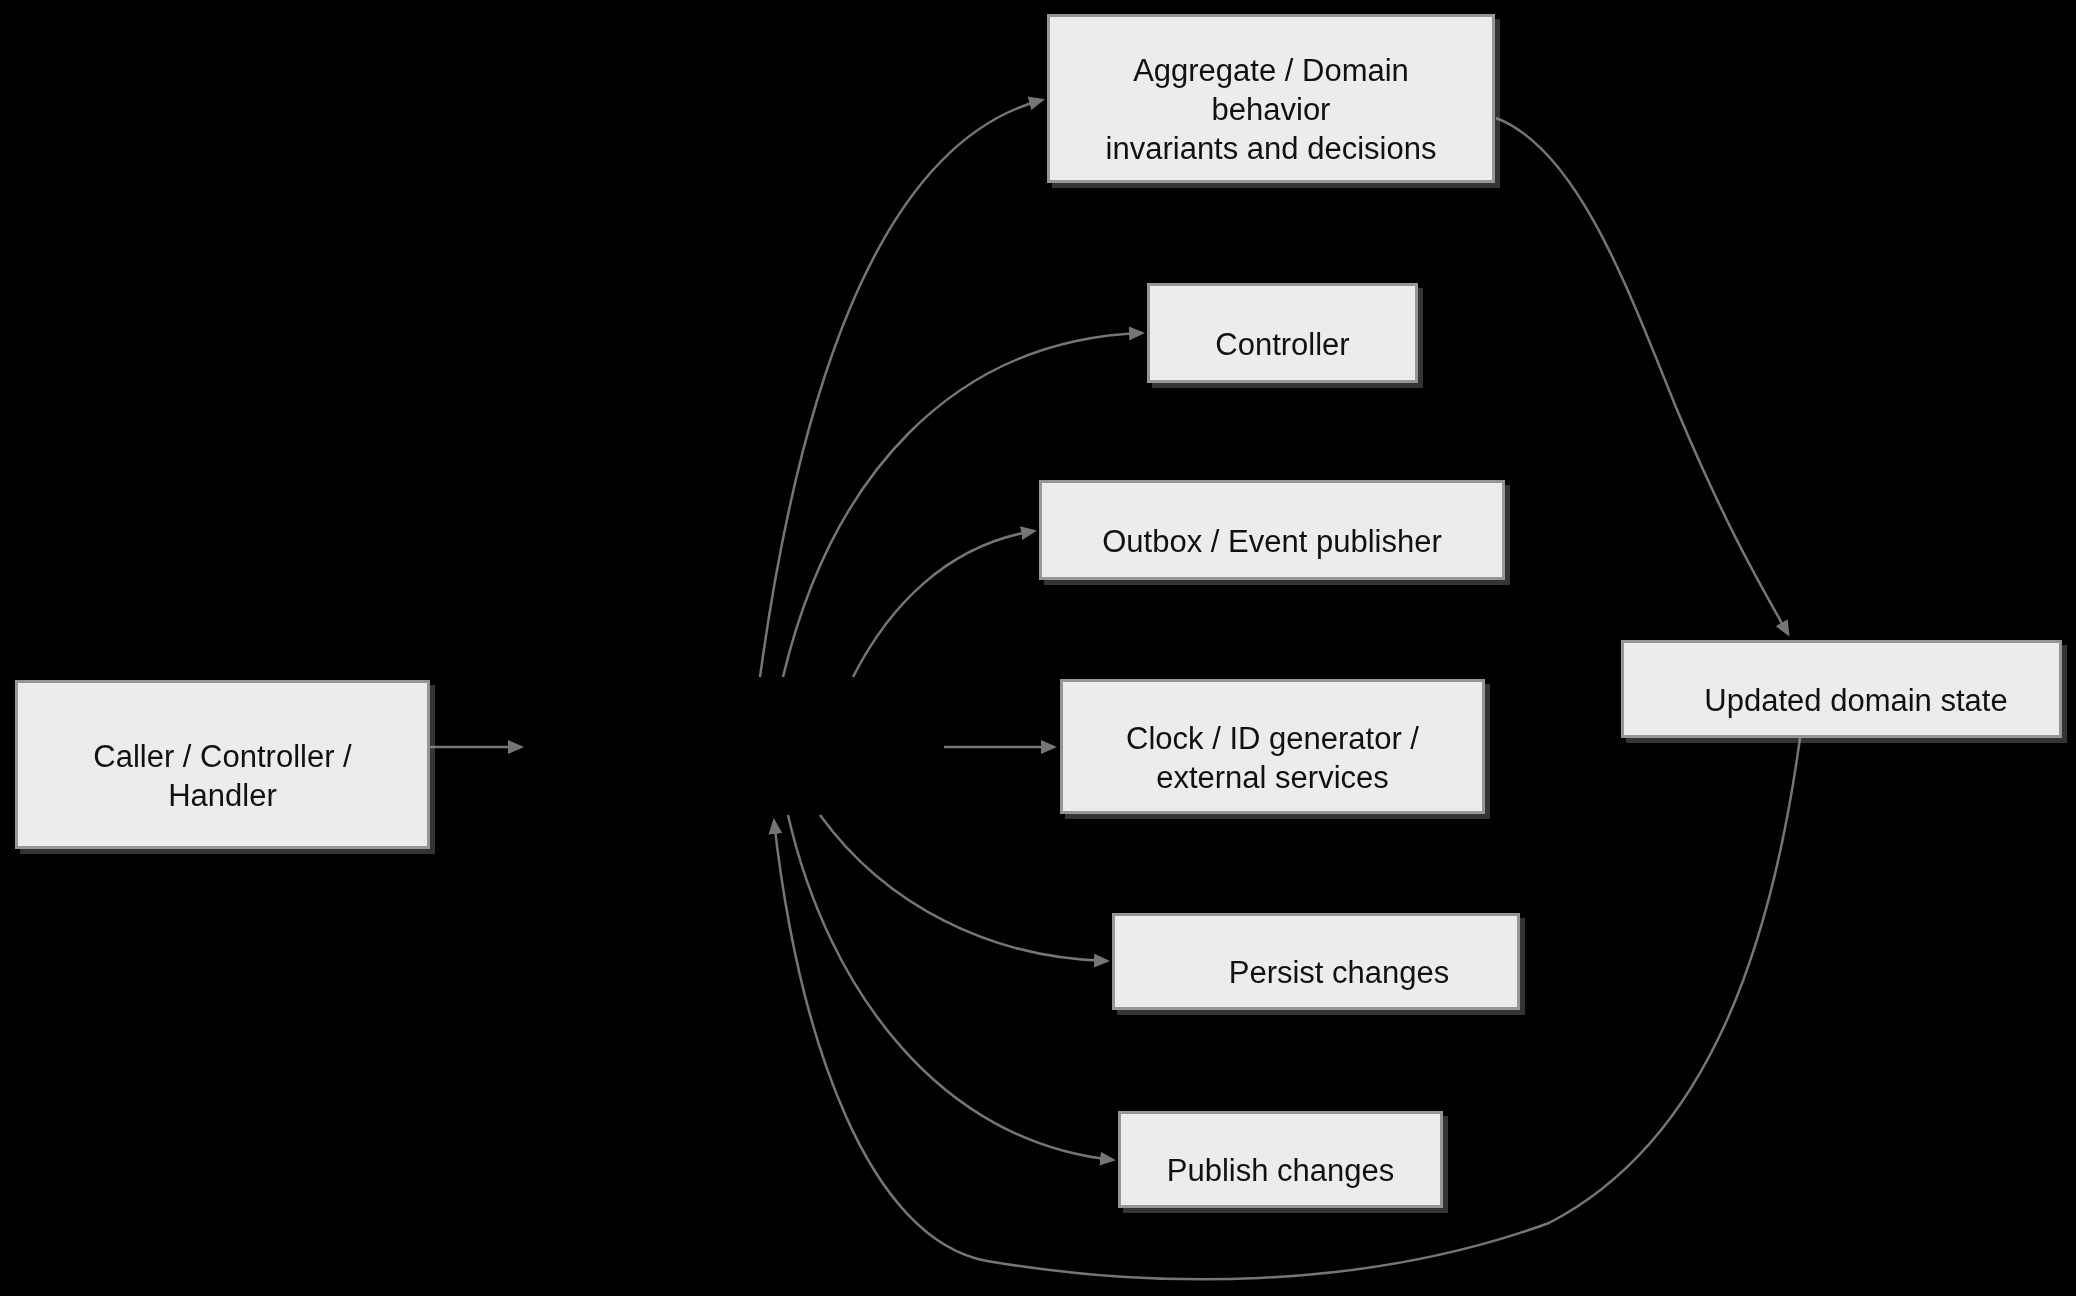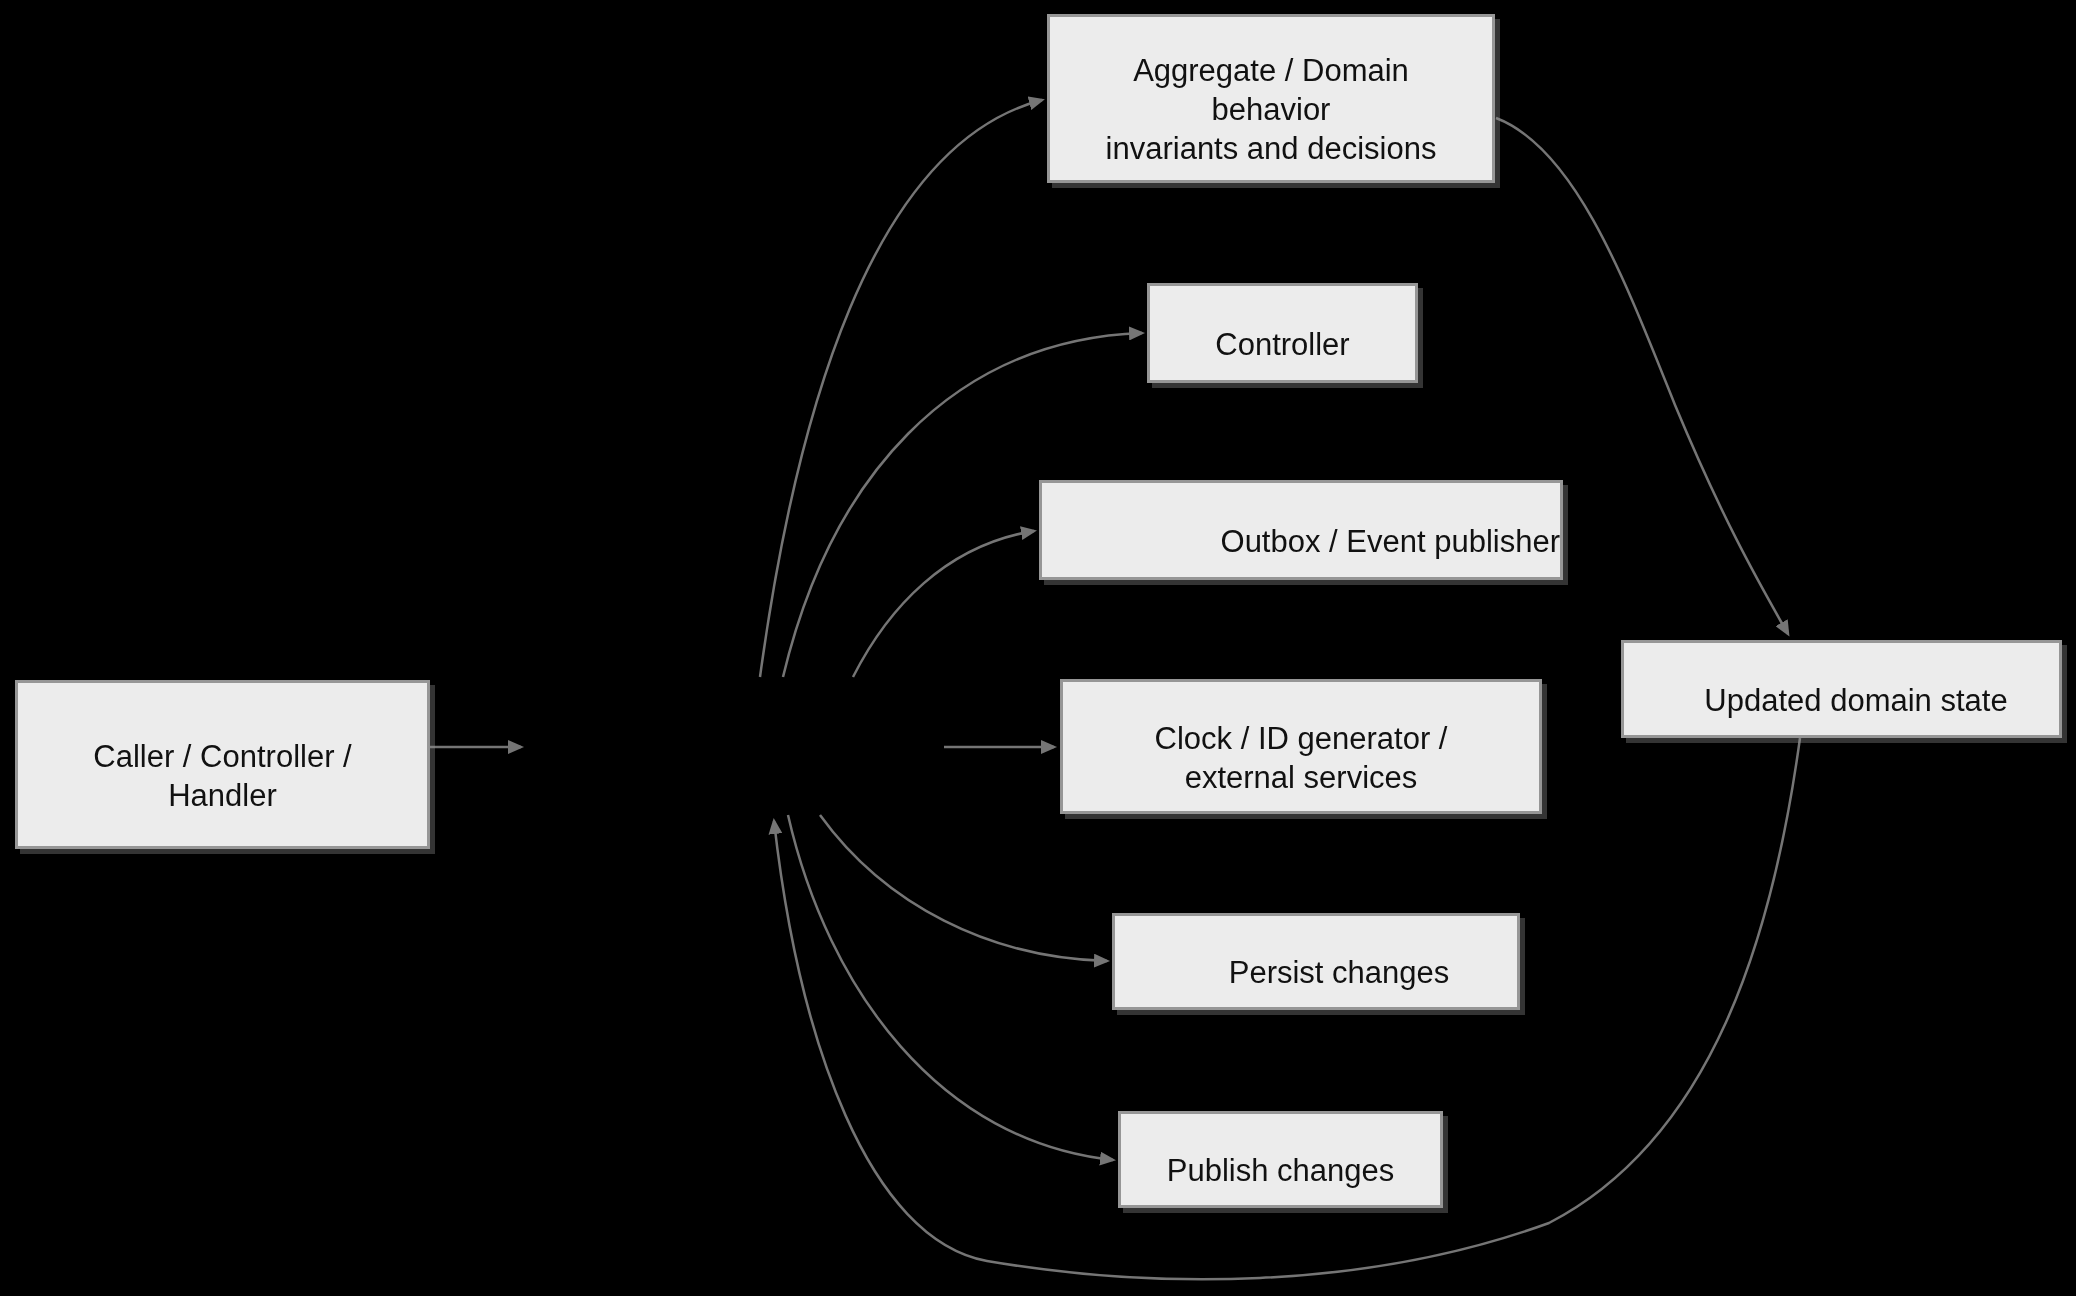--- a/index.html
+++ b/index.html
@@ -44,22 +44,22 @@
     display: block;
     width: 100%;
     white-space: pre-line;
     margin-top: 24px;
   }
   
   #n-caller     { left: 15px;   top: 680px;  width: 415px; height: 169px; }
   #n-fn         { left: 527px;  top: 678px;  width: 416px; height: 136px; }
   #n-aggregate  { left: 1047px; top: 14px;   width: 448px; height: 169px; }
   #n-repository { left: 1147px; top: 283px;  width: 271px; height: 100px; }
-  #n-outbox     { left: 1039px; top: 480px;  width: 524px; height: 100px; text-align: right; }
-  #n-clock      { left: 1060px; top: 679px;  width: 482px; height: 135px; }
+  #n-outbox     { left: 1039px; top: 480px;  width: 466px; height: 100px; }
+  #n-clock      { left: 1060px; top: 679px;  width: 425px; height: 135px; }
   #n-persist    { left: 1112px; top: 913px;  width: 408px; height: 97px; padding-left: 46px;  }
   #n-publish    { left: 1118px; top: 1111px; width: 325px; height: 97px;  }
   #n-updated    { left: 1621px; top: 640px;  width: 441px; height: 98px; padding-left: 29px;  }
   .edge {
     fill: none;
     stroke: #757575;
     stroke-width: 2.5;
   }
 </style>
 </head>

